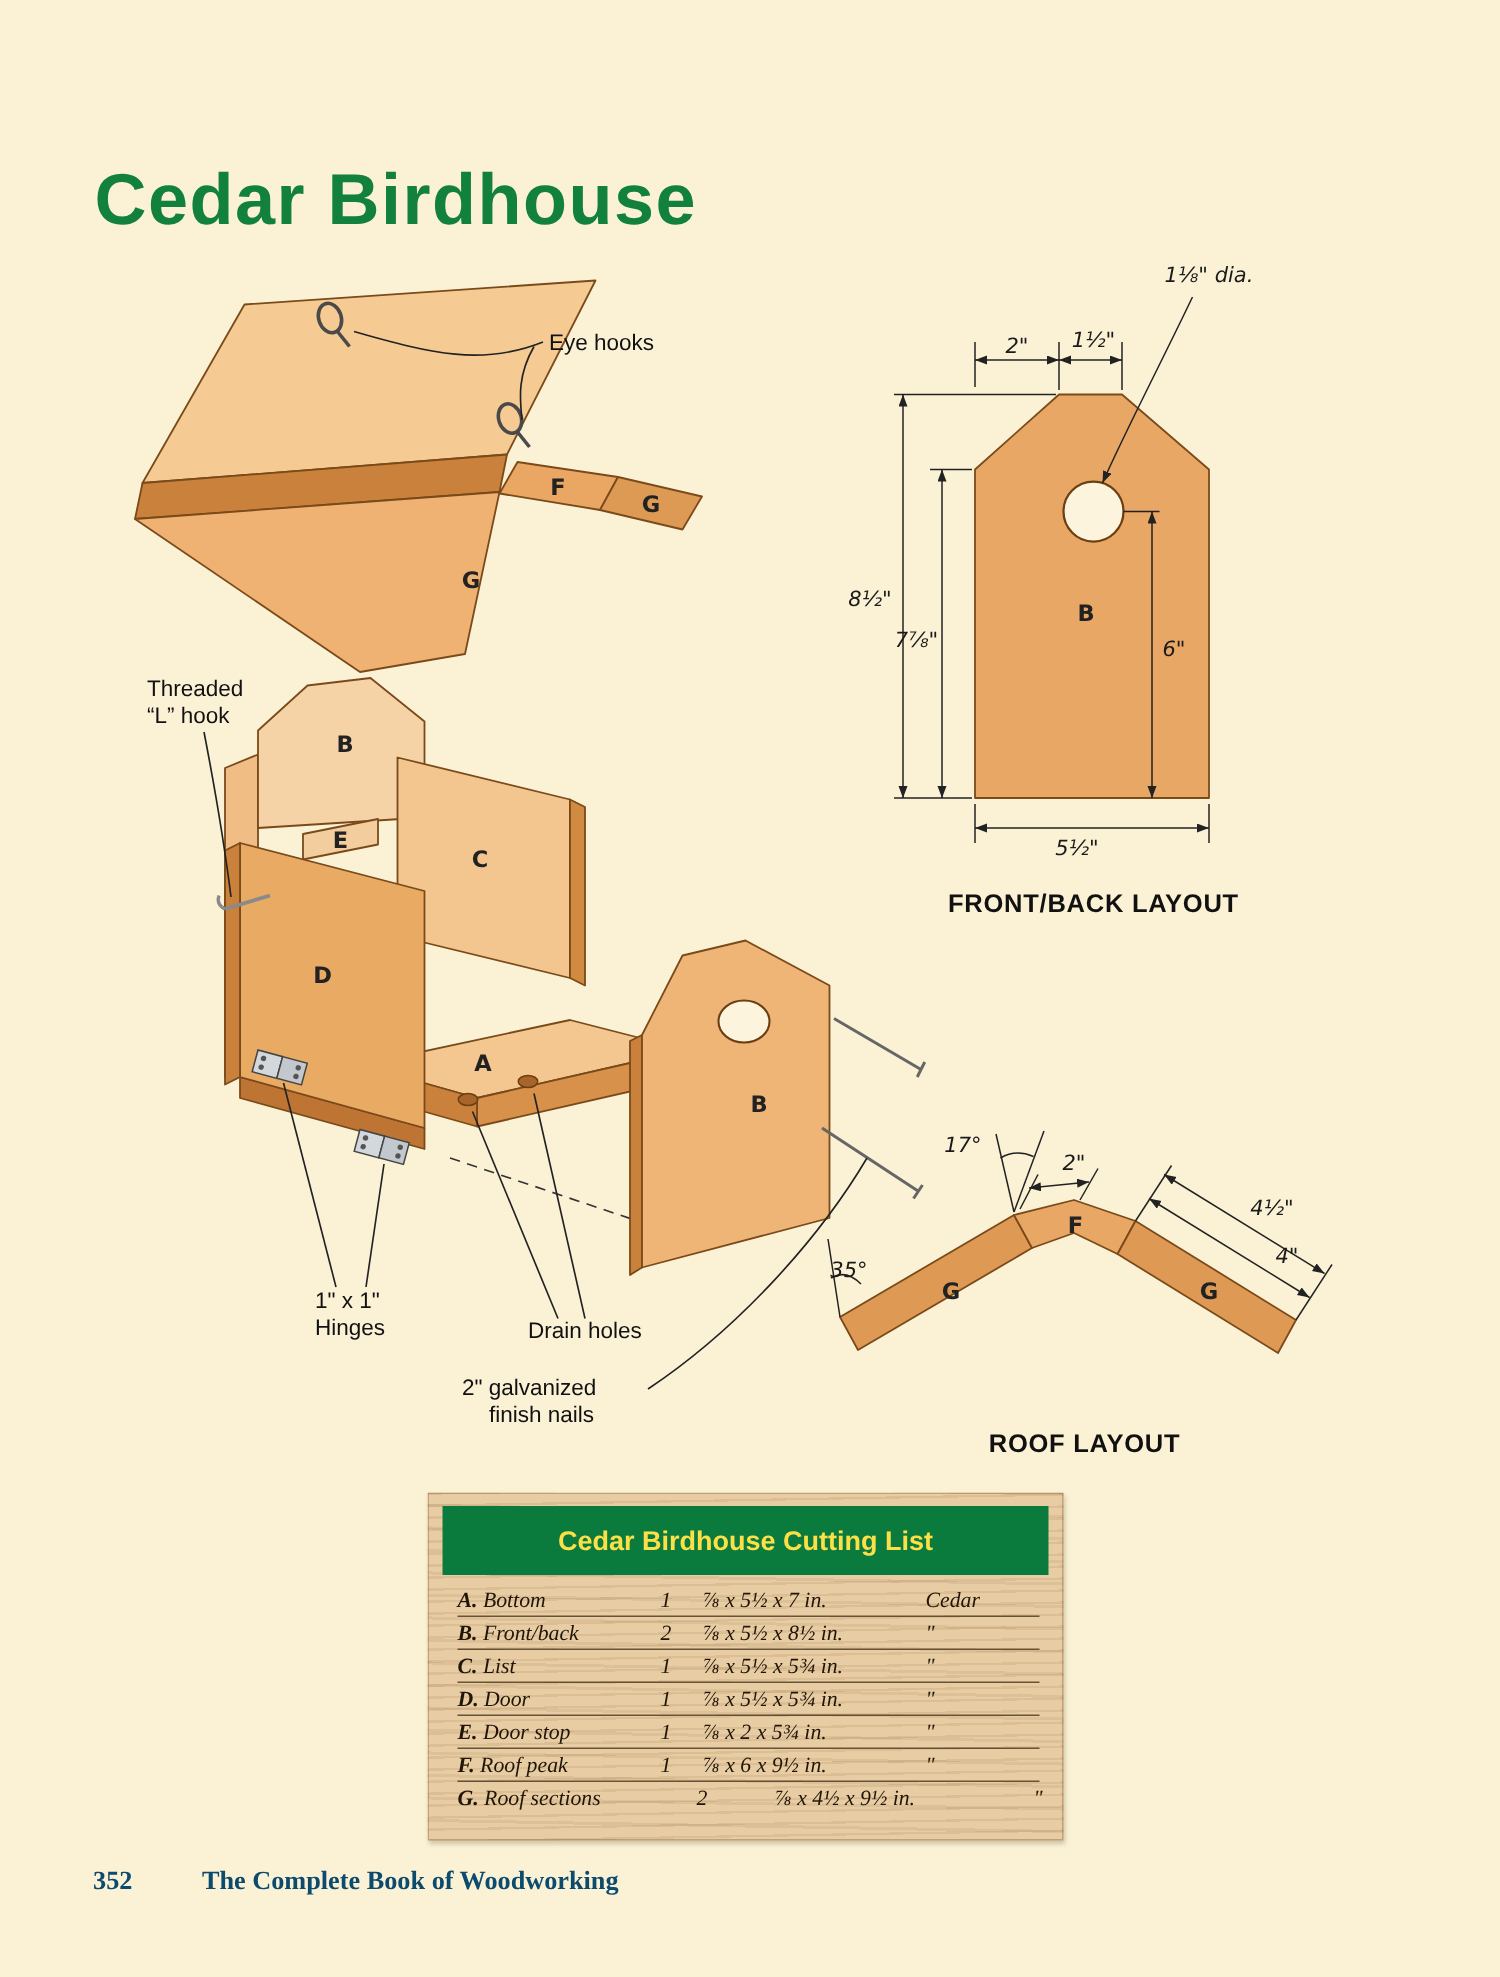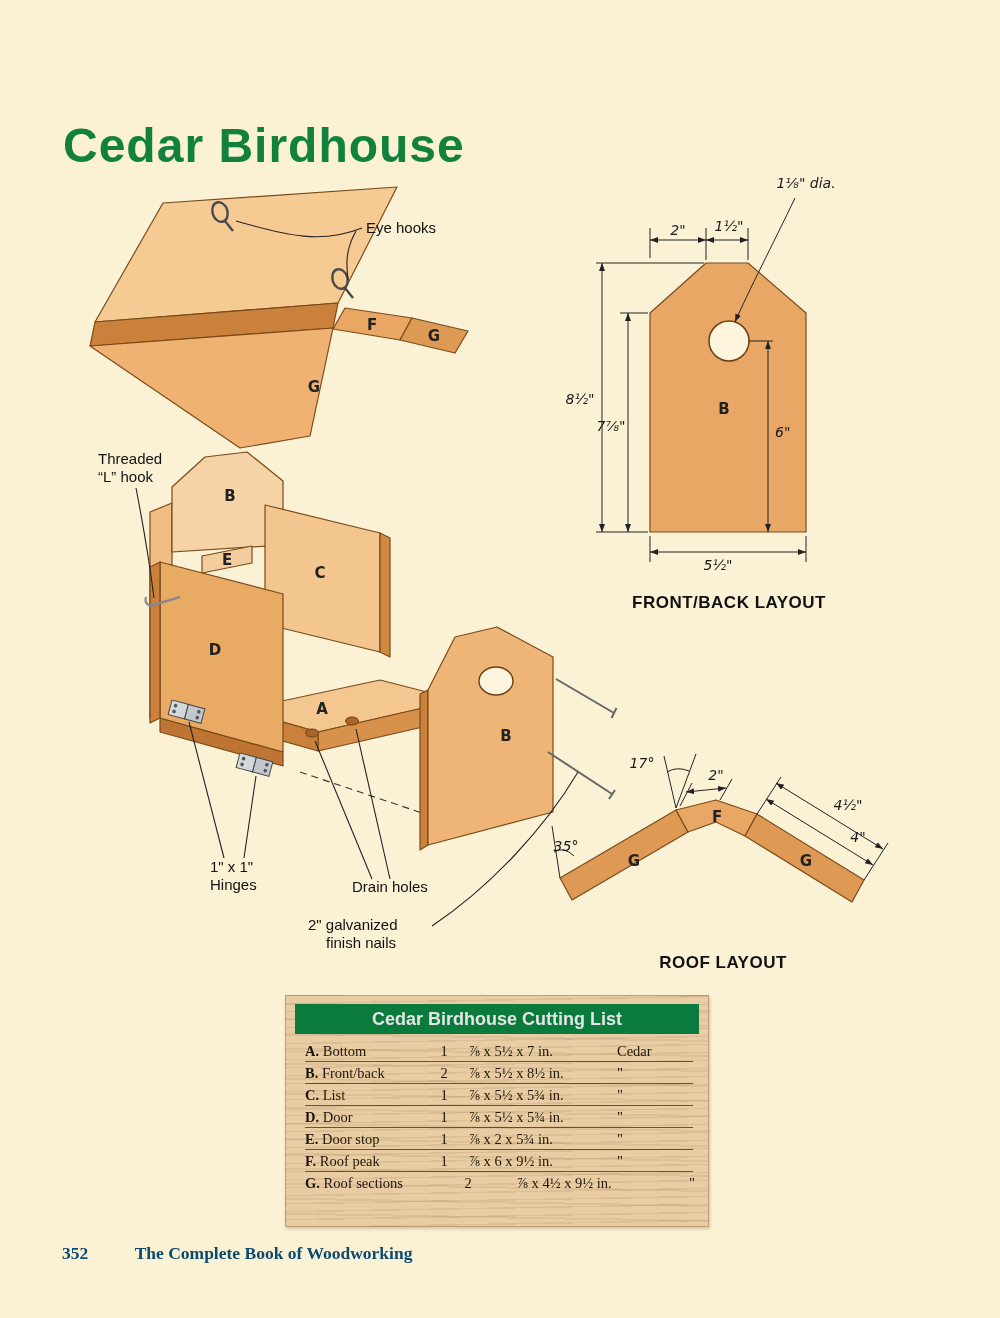--- a/index.html
+++ b/index.html
@@ -2,21 +2,21 @@
 <html><head>
 <meta charset="utf-8">
 <style>
   html,body { margin:0; padding:0; }
   body {
     width:1000px; height:1318px; position:relative; overflow:hidden;
     background:#FBF2D6;
     font-family:"Liberation Sans", sans-serif;
   }
   .title {
-    position:absolute; left:63px; top:86px;
+    position:absolute; left:63px; top:74px;
     font:700 48px "Liberation Sans", sans-serif;
     color:#12813E; letter-spacing:1px;
   }
   svg.diagram { position:absolute; left:0; top:150px; }
   svg text { user-select:none; }
   .wood   { stroke:#7A4A1A; stroke-width:1.2; stroke-linejoin:round; }
   .ln     { stroke:#222; stroke-width:1; fill:none; }
   .leader { stroke:#222; stroke-width:1.1; fill:none; }
   .dashln { stroke:#333; stroke-width:1.1; fill:none; stroke-dasharray:7 5; }
   .dim    { font:italic 14px "DejaVu Sans", sans-serif; fill:#1a1a1a; }
@@ -26,34 +26,35 @@
 
   .cutting-list {
     position:absolute; left:285px; top:995px; width:424px; height:232px;
     background-color:#E8CDA4;
     background-image:
       repeating-linear-gradient(179deg, rgba(146,100,52,0.14) 0 1.5px, rgba(0,0,0,0) 1.5px 8px),
       repeating-linear-gradient(181deg, rgba(120,80,40,0.10) 0 2px, rgba(0,0,0,0) 2px 15px);
     box-shadow: inset 0 0 0 1px rgba(120,80,40,.35), 1px 2px 3px rgba(90,60,20,.25);
   }
   .cl-header {
-    margin:9px 10px 0; height:30px; background:#0B7A3D; color:#e5e5e5;
+    margin:9px 10px 0; height:46px; background:#0B7A3D; color:#fde047;
     font:700 18px "Liberation Sans", sans-serif;
     display:flex; align-items:center; justify-content:center;
   }
   .cl-table { margin:6px 16px 0 20px; font-family:"Liberation Serif", serif; color:#201507; }
   .cl-headrow {
     display:grid; grid-template-columns:118px 42px 150px 1fr;
     font:700 13.5px "Liberation Sans", sans-serif;
     padding:5px 0 3px; border-bottom:1.5px solid #3f2a12;
   }
   .cl-row {
     display:grid; grid-template-columns:118px 42px 150px 1fr;
     font-size:14.5px; line-height:17px; padding:2.5px 0 1.5px;
     border-bottom:1px solid rgba(63,42,18,.75);
+    font-style:italic;
   }
   .cl-row:last-child { border-bottom:none;gap:24px; }
   .cl-no  { text-align:center; }
   .cl-size{ padding-left:4px; }
   .cl-mat { padding-left:2px; }
   .cl-part b { font-weight:700; }
 
   .footer {
     position:absolute; left:62px; top:1243px;
     font:700 17.5px "Liberation Serif", serif; color:#0c4a6e;

